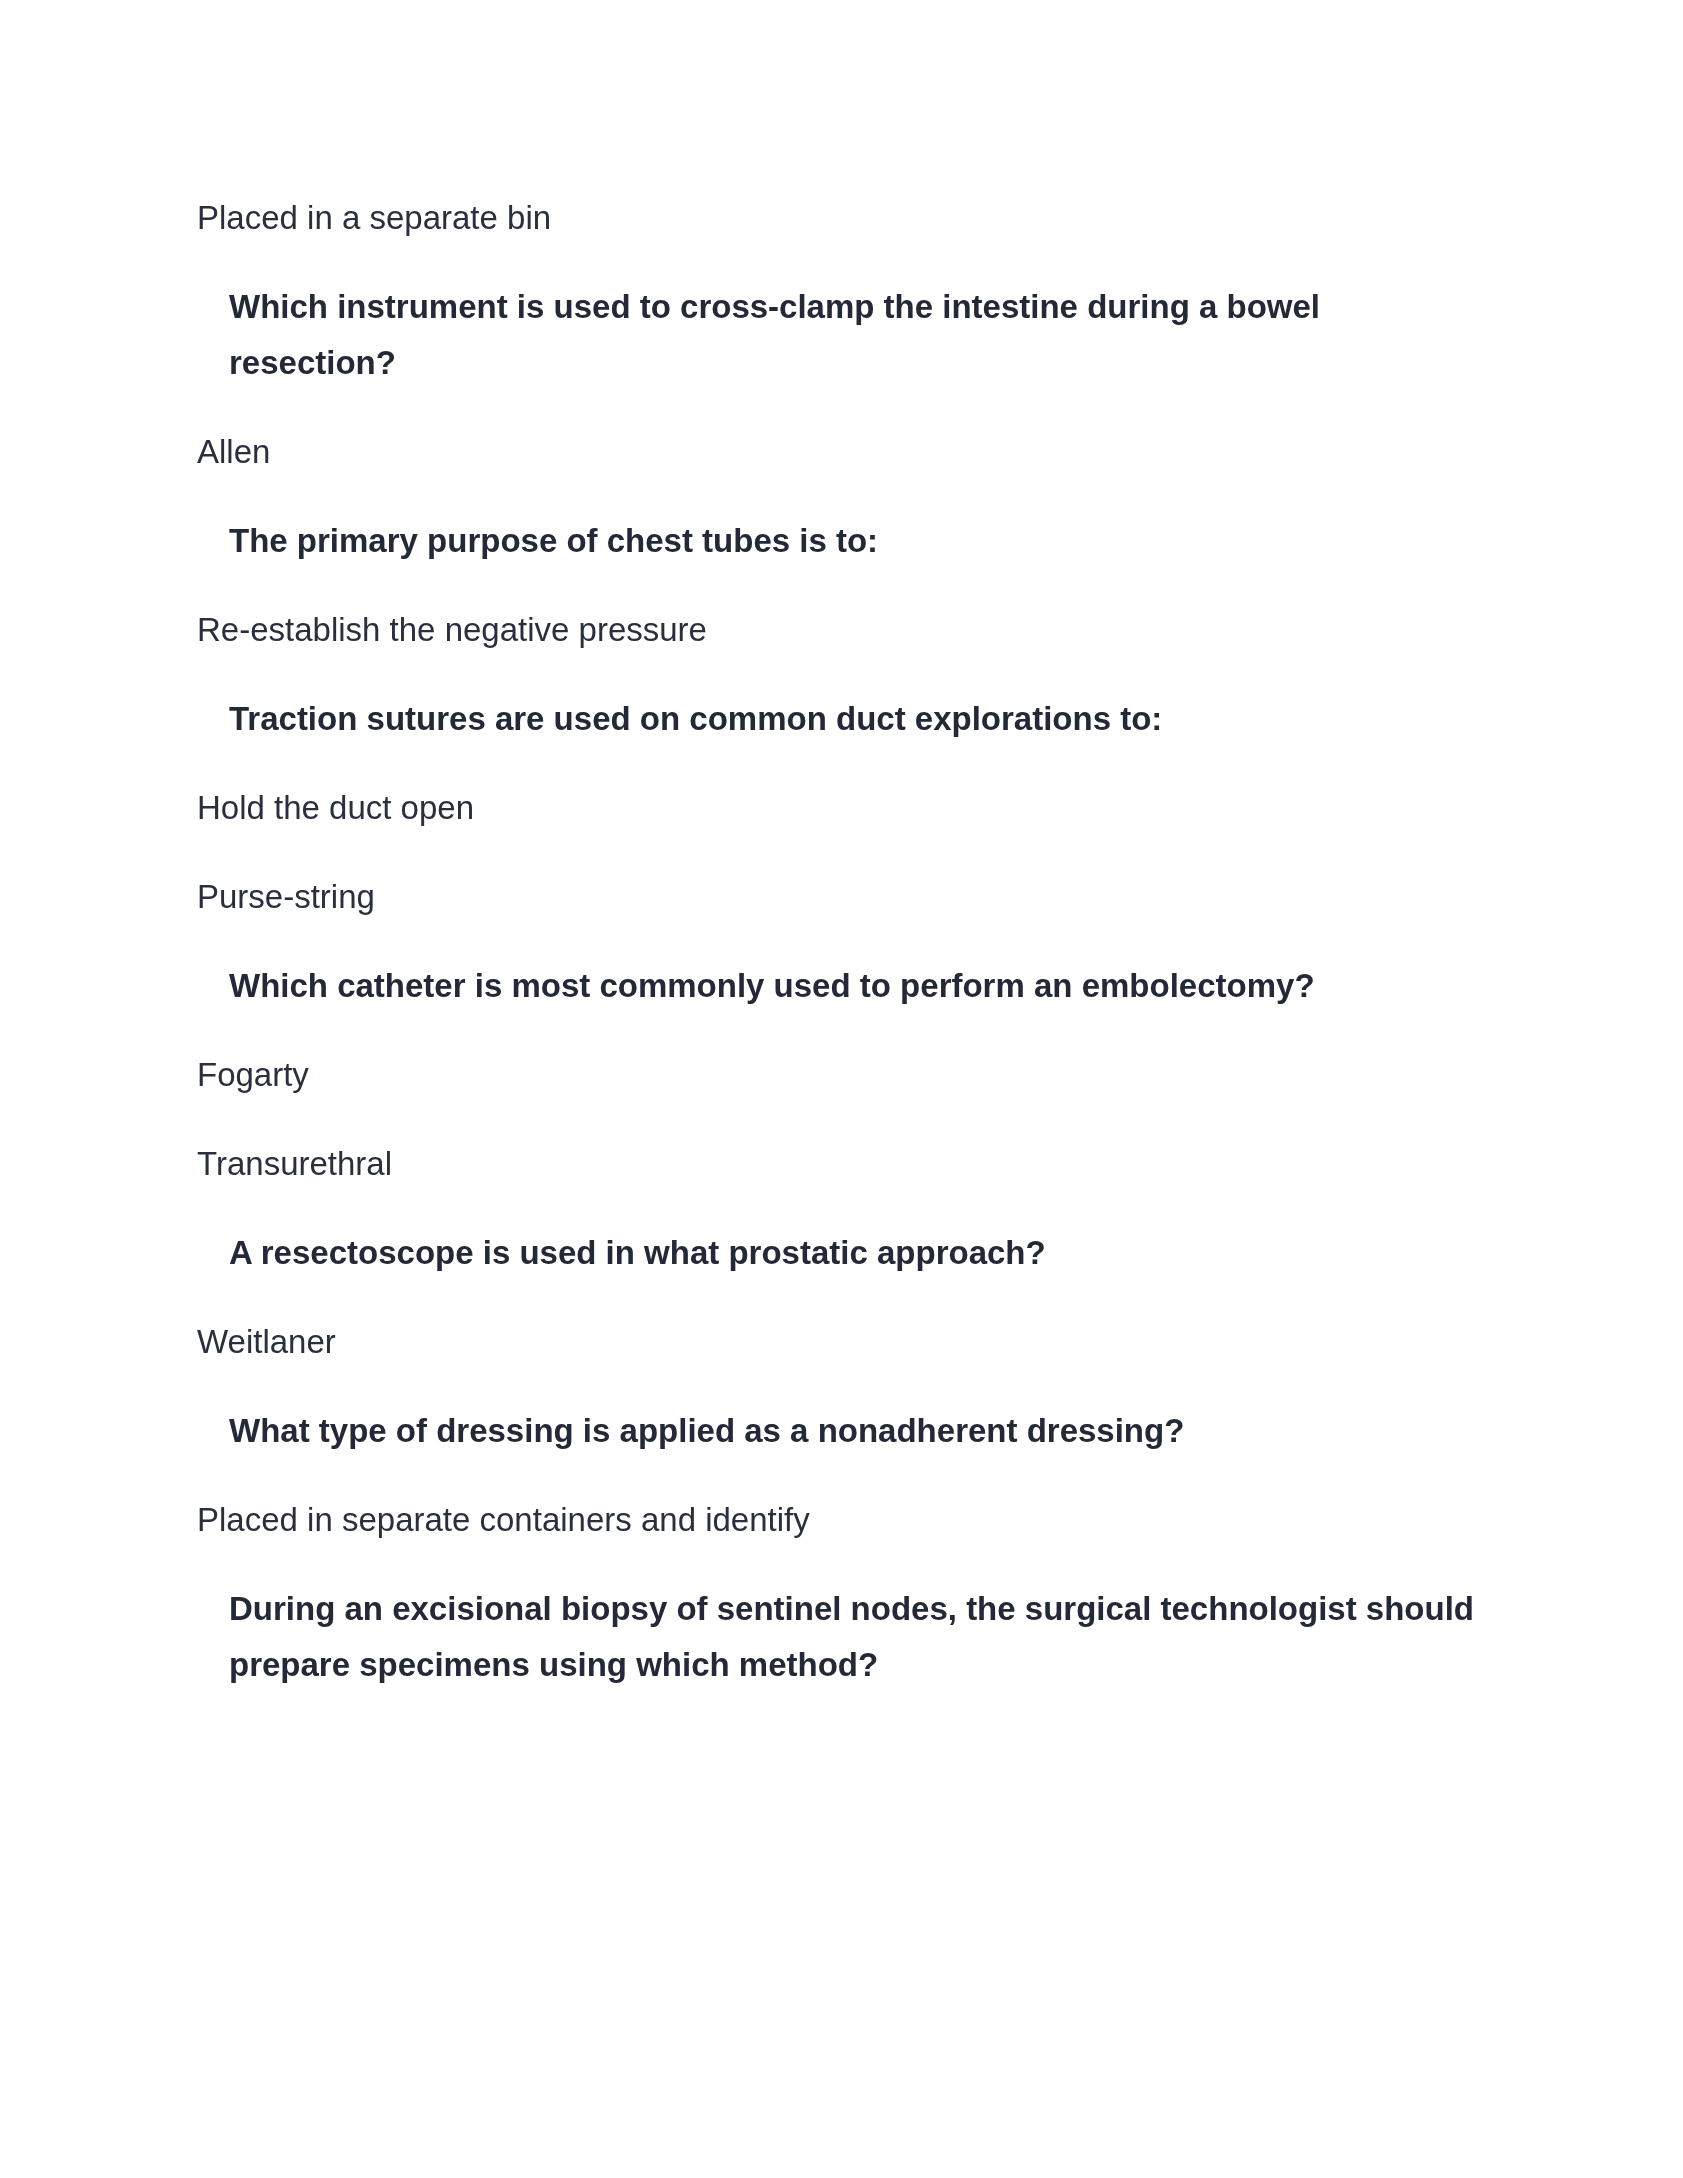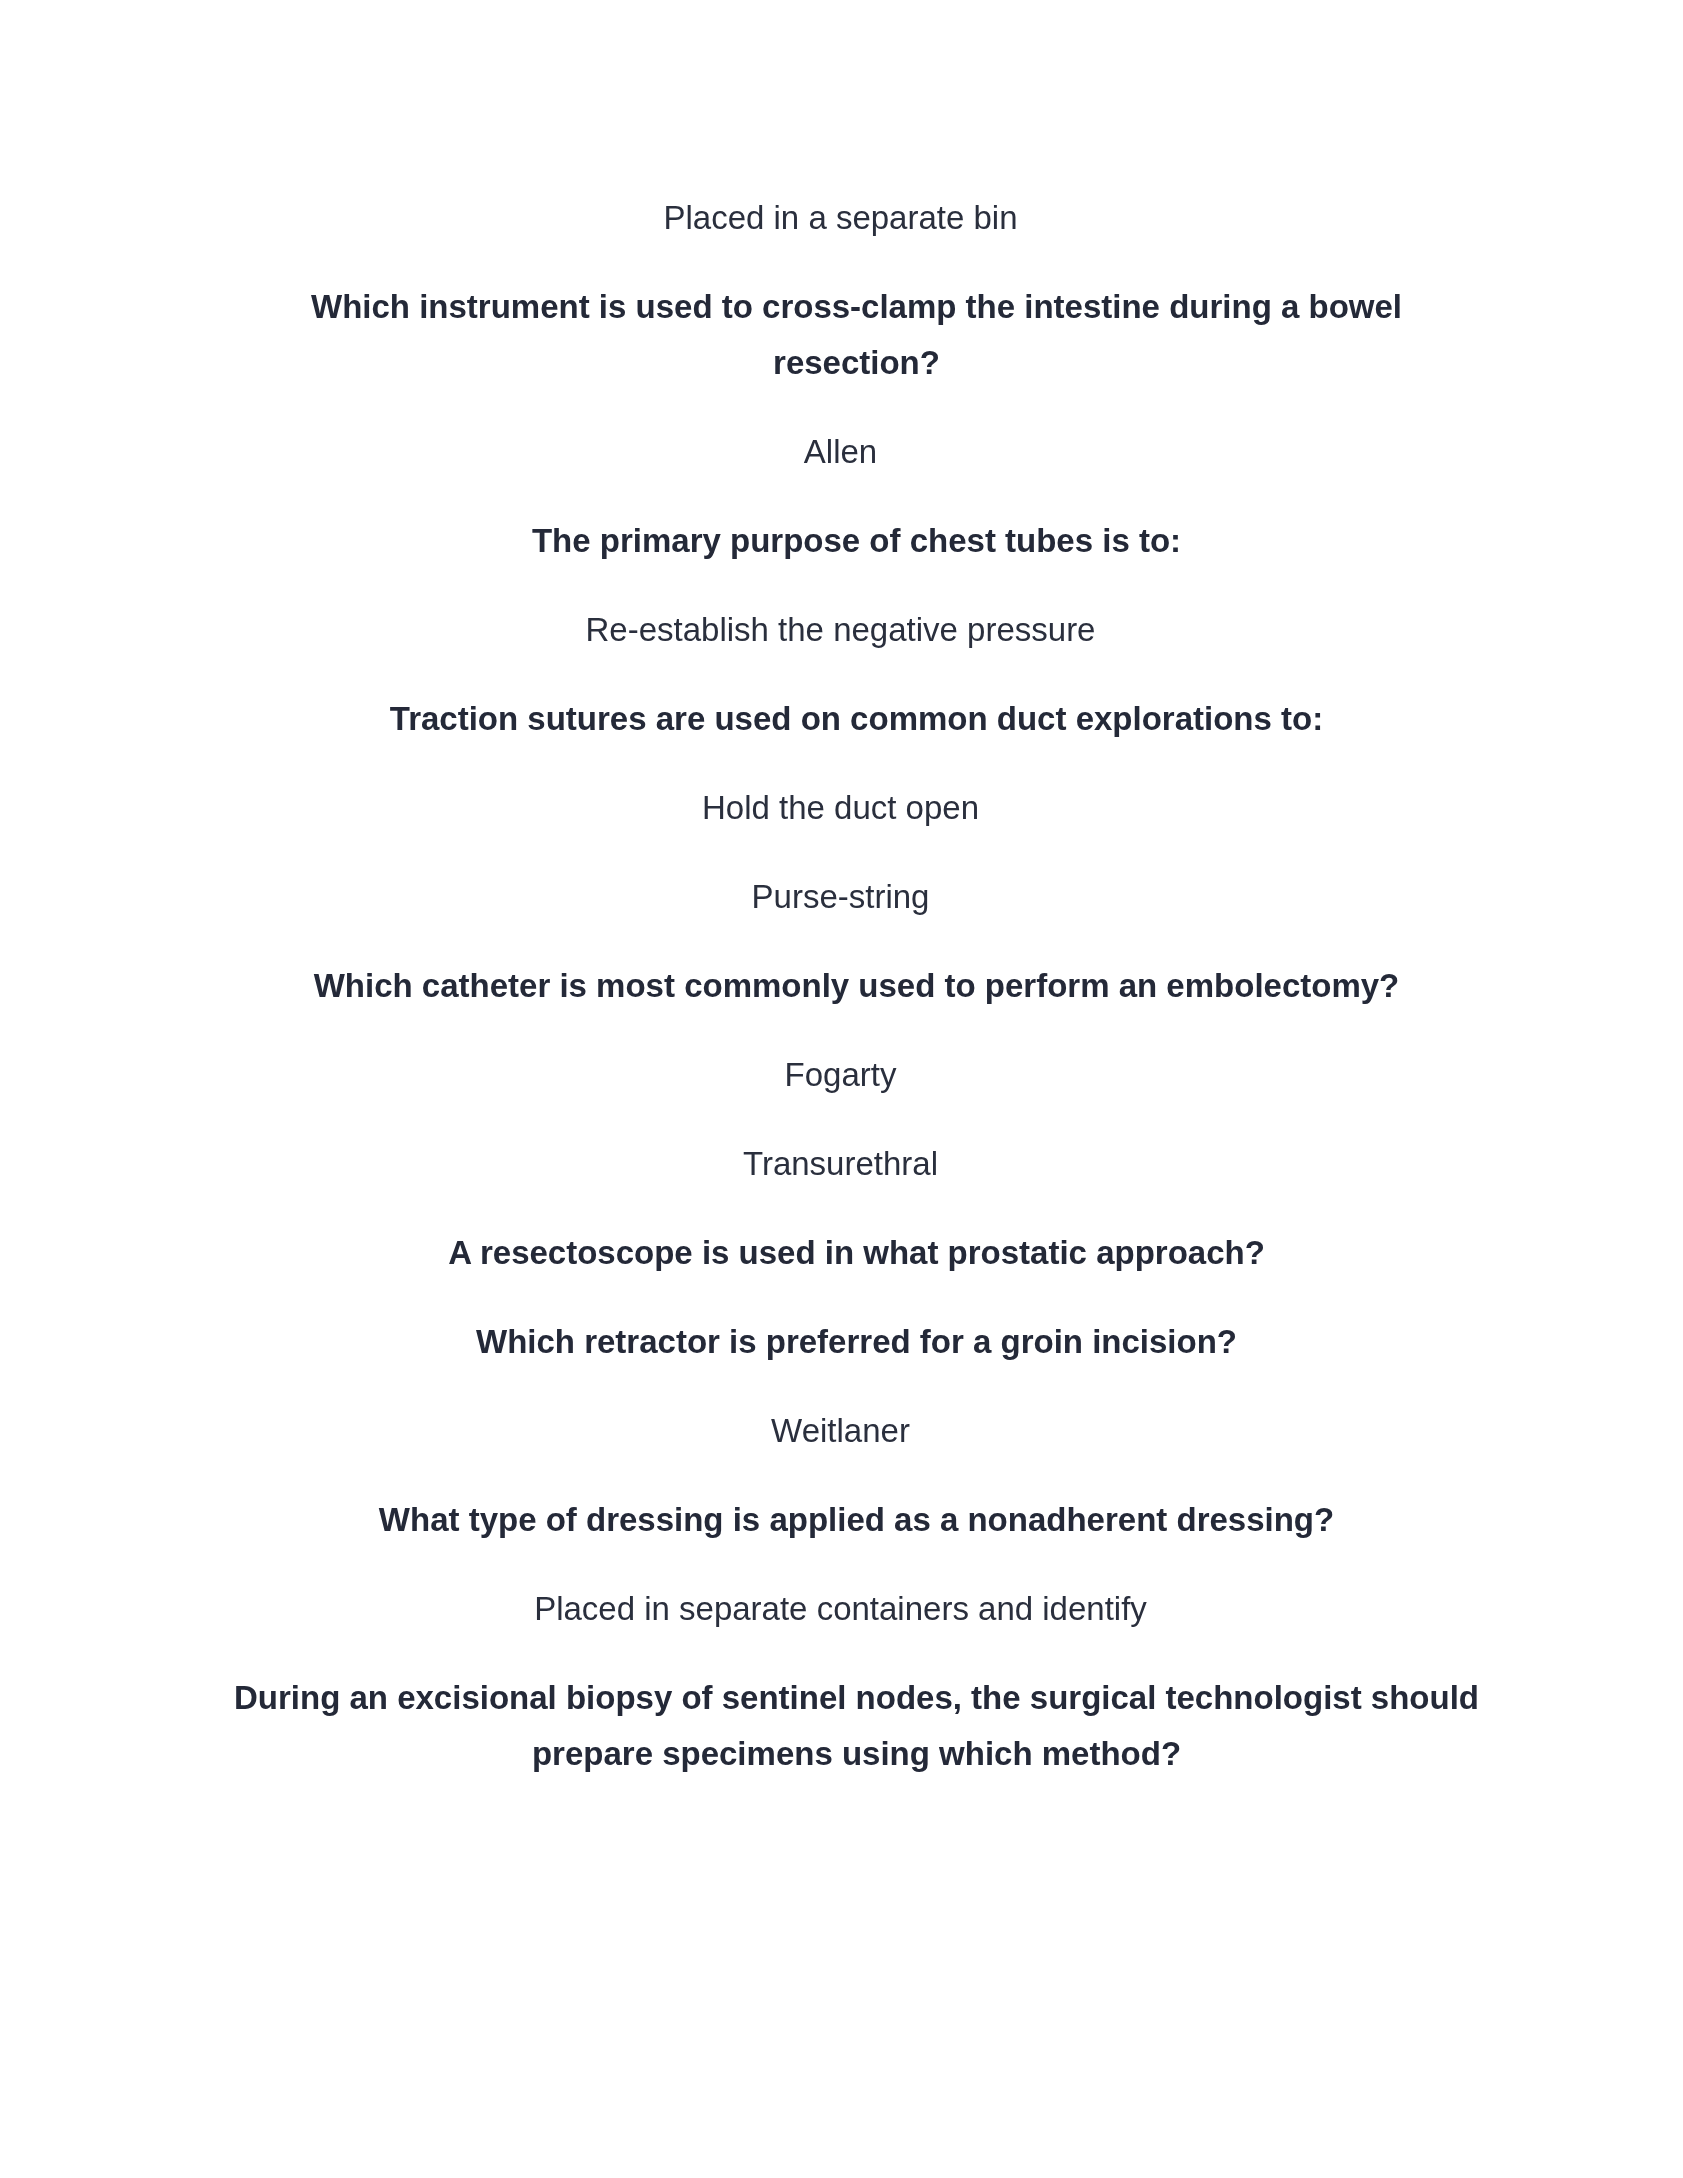--- a/index.html
+++ b/index.html
@@ -1,37 +1,36 @@
 <!DOCTYPE html>
 <html><head>
 <meta charset="utf-8">
 <style>
   html, body { margin: 0; padding: 0; background: #ffffff; }
   body { width: 1683px; height: 2178px; position: relative; overflow: hidden;
          font-family: "Liberation Sans", sans-serif; color: #262b3a; }
   .page { position: absolute; left: 197px; top: 190px; width: 1287px; }
-  .item { margin: 0; font-size: 33px; line-height: 56px; text-align: center; }
+  .item { margin: 0; font-size: 33px; line-height: 56px; }
   .a { font-weight: normal; color: #2a2f3d; margin-bottom: 33px; }
   .q { font-weight: bold; color: #242938; margin-bottom: 33px; margin-left: 32px; }
 </style>
 </head>
 <body>
 
 <div class="page">
   <p class="item a">Placed in a separate bin</p>
   <p class="item q">Which instrument is used to cross-clamp the intestine during a bowel resection?</p>
   <p class="item a">Allen</p>
   <p class="item q">The primary purpose of chest tubes is to:</p>
   <p class="item a">Re-establish the negative pressure</p>
   <p class="item q">Traction sutures are used on common duct explorations to:</p>
   <p class="item a">Hold the duct open</p>
   <p class="item a">Purse-string</p>
   <p class="item q">Which catheter is most commonly used to perform an embolectomy?</p>
   <p class="item a">Fogarty</p>
   <p class="item a">Transurethral</p>
   <p class="item q">A resectoscope is used in what prostatic approach?</p>
-  <p class="item q">Which retractor is preferred for a groin incision?</p>
   <p class="item a">Weitlaner</p>
   <p class="item q">What type of dressing is applied as a nonadherent dressing?</p>
   <p class="item a">Placed in separate containers and identify</p>
   <p class="item q">During an excisional biopsy of sentinel nodes, the surgical technologist should prepare specimens using which method?</p>
 </div>
 
 
 </body></html>

